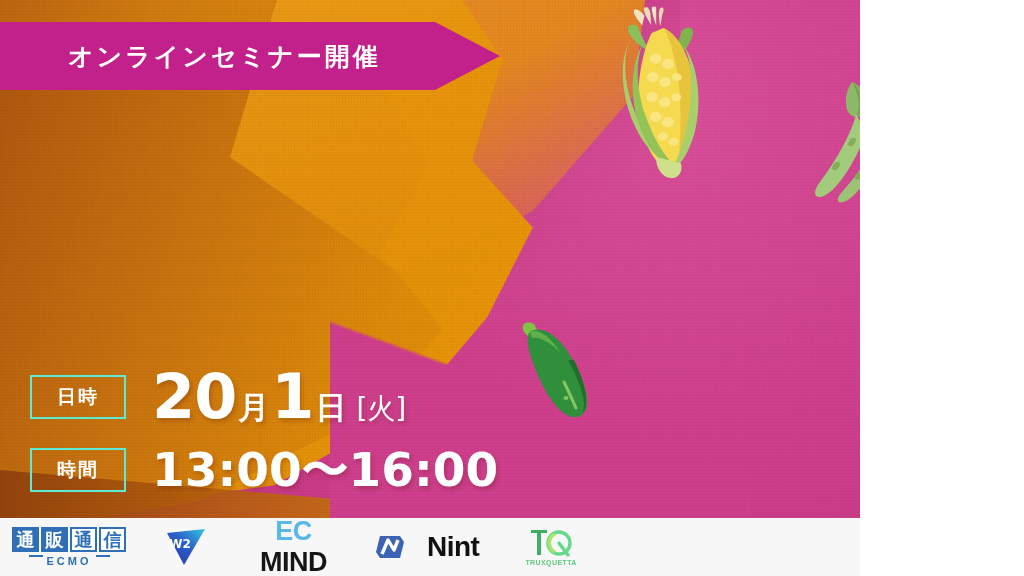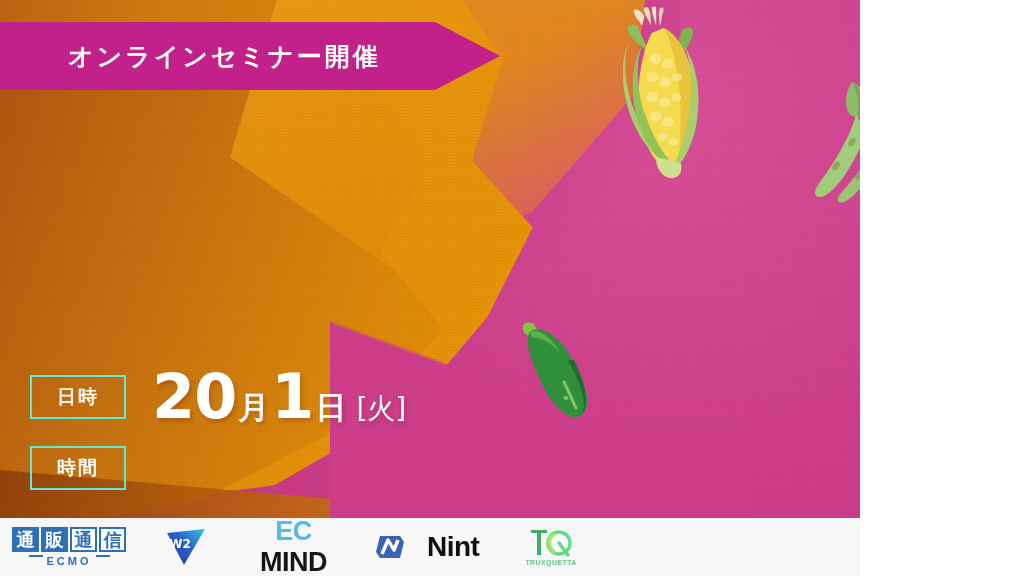--- a/index.html
+++ b/index.html
@@ -174,20 +174,23 @@
       <div class="info-val">
         <span class="num">20</span>
         <span class="unit">月</span>
         <span class="num">1</span>
         <span class="unit">日</span>
         <span class="dow">[火]</span>
       </div>
     </div>
     <div class="info-row">
       <div class="info-chip">時間</div>
+      <div class="info-val">
+        <span class="time-val">13:00〜16:00</span>
+      </div>
     </div>
   </div>
 
   
   <svg class="veg ill-corn" viewBox="0 0 110 175">
     <g stroke="none">
       <path d="M38 8 C33 2 30 0 28 2 C26 5 31 12 35 18 Z" fill="#efe3c4"></path>
       <path d="M44 6 C43 0 40 -2 38 1 C37 5 41 12 44 18 Z" fill="#e8dcbb"></path>
       <path d="M50 4 C51 -1 48 -3 46 0 C45 4 47 12 49 19 Z" fill="#efe3c4"></path>
       <path d="M56 8 C59 3 57 0 54 2 C52 5 52 13 53 20 Z" fill="#e3d6b2"></path>

